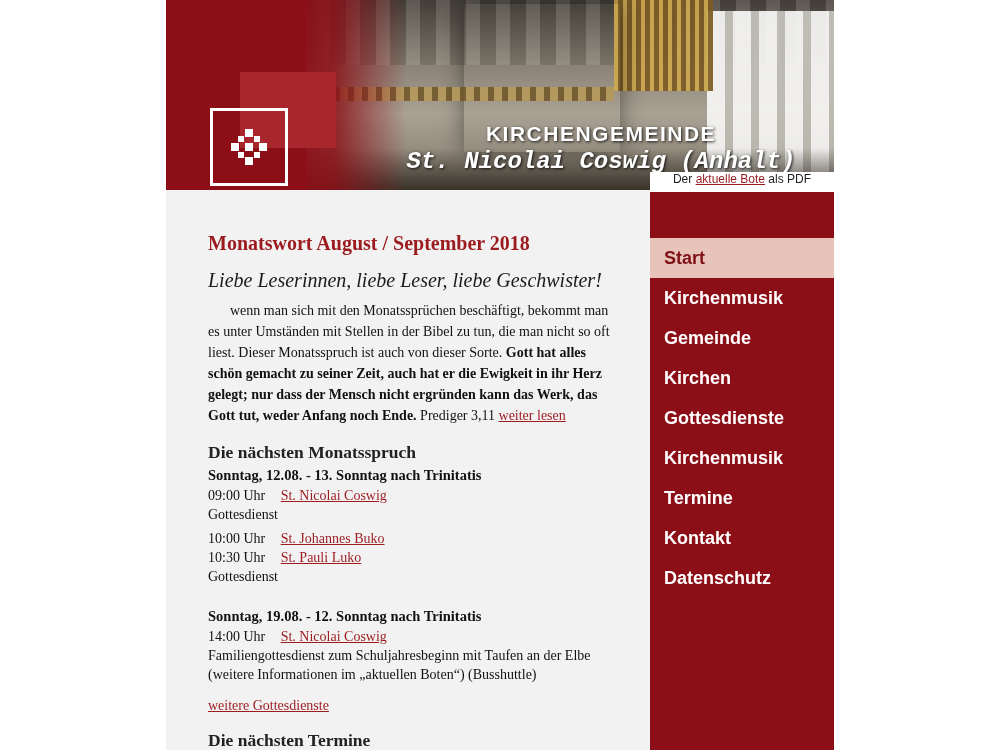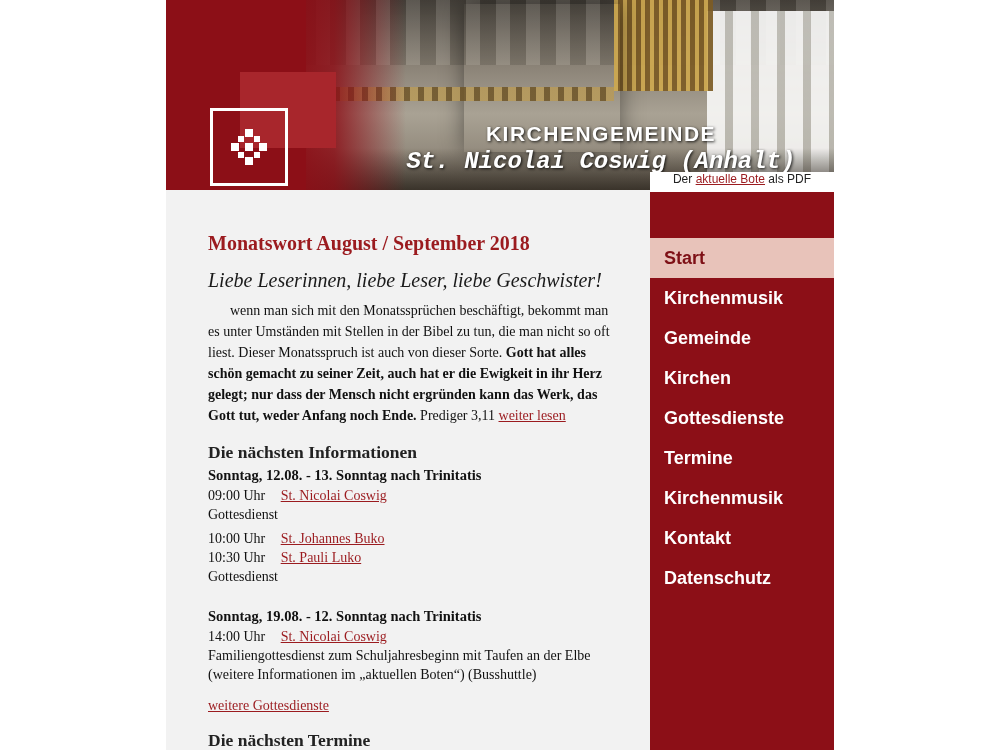--- a/index.html
+++ b/index.html
@@ -343,37 +343,37 @@
       <span>Der </span><a href="#">aktuelle Bote</a><span> als PDF</span>
     </div>
 
     <div class="nav">
       <div class="nav-item spacer"></div>
       <div class="nav-item active">Start</div>
       <div class="nav-item">Kirchenmusik</div>
       <div class="nav-item">Gemeinde</div>
       <div class="nav-item">Kirchen</div>
       <div class="nav-item">Gottesdienste</div>
+      <div class="nav-item">Kirchenmusik</div>
       <div class="nav-item">Termine</div>
-      <div class="nav-item">Kirchenmusik</div>
       <div class="nav-item">Kontakt</div>
       <div class="nav-item">Datenschutz</div>
     </div>
   </div>
 
   <div class="content">
     <div class="content-inner">
 
       <h1 class="monthword">Monatswort August / September 2018</h1>
 
       <p class="intro-italic">Liebe Leserinnen, liebe Leser, liebe Geschwister!</p>
 
       <p class="body-text"><span>wenn man sich mit den Monatssprüchen beschäftigt, bekommt man es unter Umständen mit Stellen in der Bibel zu tun, die man nicht so oft liest. Dieser Monatsspruch ist auch von dieser Sorte. </span><span class="bold-quote">Gott hat alles schön gemacht zu seiner Zeit, auch hat er die Ewigkeit in ihr Herz gelegt; nur dass der Mensch nicht ergründen kann das Werk, das Gott tut, weder Anfang noch Ende.</span><span> Prediger 3,11 </span><a class="inline-link" href="#">weiter lesen</a></p>
 
-      <h2 class="section">Die nächsten Informationen</h2>
+      <h2 class="section">Die nächsten Monatsspruch</h2>
 
       <div class="day-head">Sonntag, 12.08. - 13. Sonntag nach Trinitatis</div>
 
       <div class="svc-line">
         <span>09:00 Uhr</span>
         <a href="#">St. Nicolai Coswig</a>
       </div>
       <div class="svc-desc">Gottesdienst</div>
 
       <div class="svc-line">

